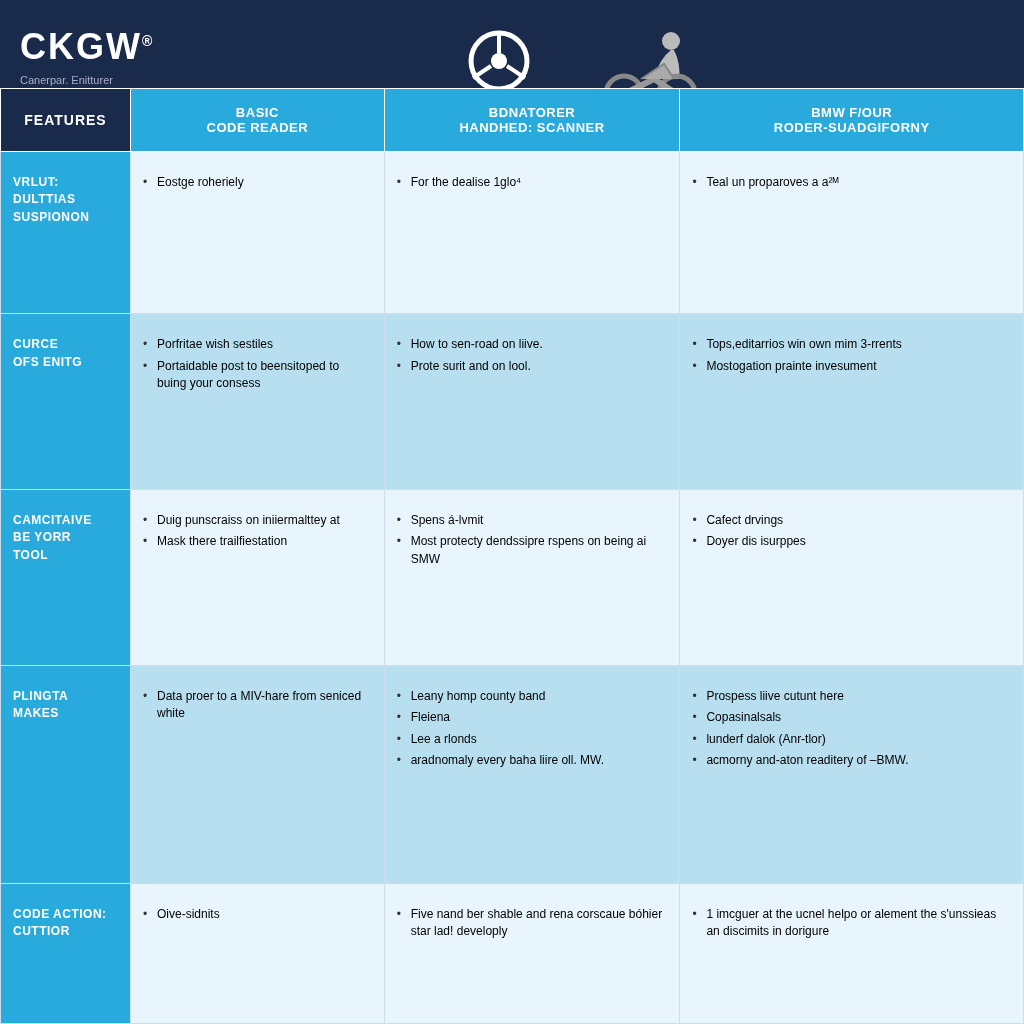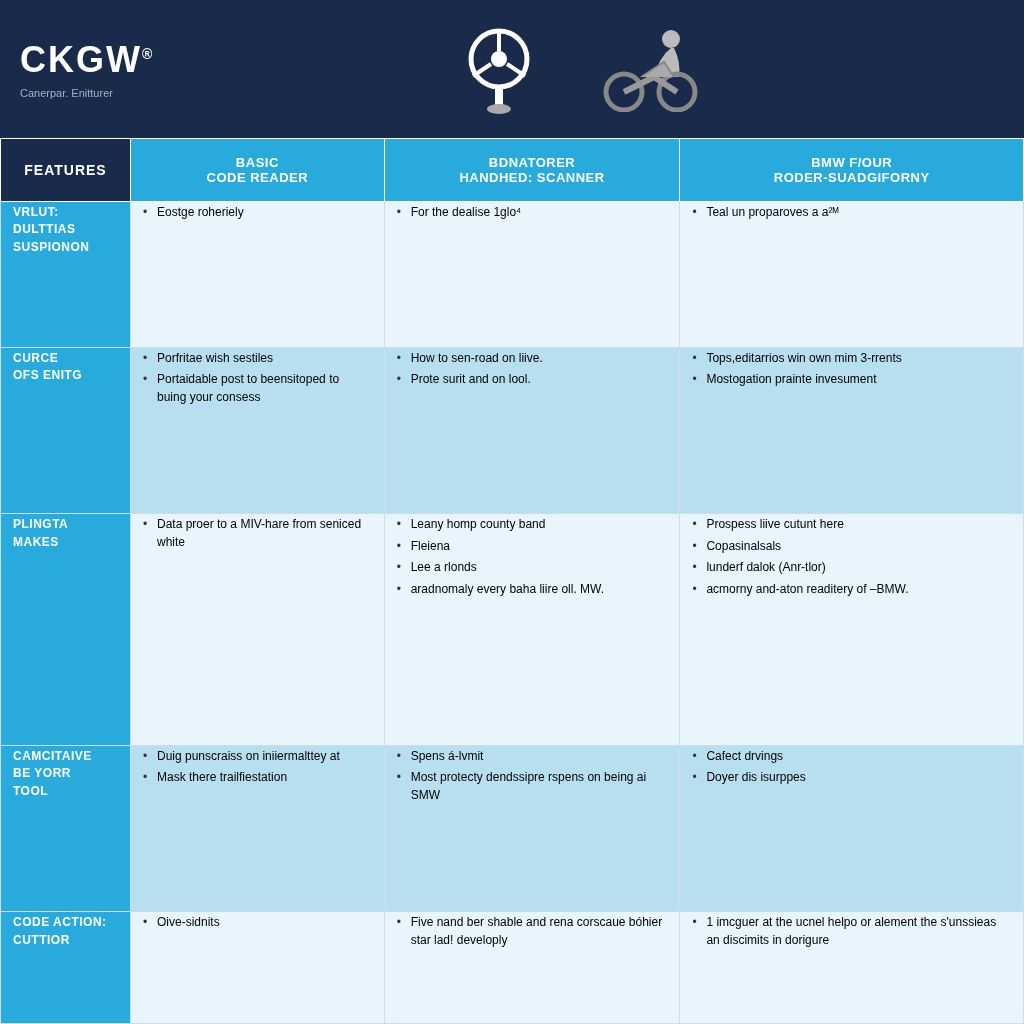--- a/index.html
+++ b/index.html
@@ -14,24 +14,24 @@
       width: 1024px;
       height: 1024px;
       background: #fff;
       display: flex;
       flex-direction: column;
     }
     
     .header {
       background: #1a2a4a;
       display: flex;
-      align-items: center;
+      align-items: flex-start;
       justify-content: space-between;
-      padding: 6px 20px;
-      height: 138px;
+      padding: 26px 20px;
+      height: 88px;
     }
     .logo-area {
       display: flex;
       flex-direction: column;
       color: #fff;
     }
     .logo-text {
       font-size: 36px;
       font-weight: 900;
       letter-spacing: 2px;
@@ -79,21 +79,21 @@
     thead tr th:first-child {
       background: #1a2a4a;
       color: #fff;
       font-size: 14px;
       font-weight: 900;
       letter-spacing: 1px;
     }
     tbody tr td {
       border: 1px solid #cde;
       vertical-align: top;
-      padding: 2px 12px;
+      padding: 22px 12px;
       font-size: 12px;
       line-height: 1.45;
     }
     tbody tr:nth-child(odd) td:not(:first-child) {
       background: #e8f5fc;
     }
     tbody tr:nth-child(even) td:not(:first-child) {
       background: #b8dff0;
     }
     tbody tr td:first-child {
@@ -214,20 +214,43 @@
               </ul>
             </td>
             <td>
               <ul class="bullet-list">
                 <li>Tops,editarrios win own mim 3-rrents</li>
                 <li>Mostogation prainte invesument</li>
               </ul>
             </td>
           </tr>
           <tr>
+            <td style="white-space: pre-line;">CAMCITAIVE
+BE YORR
+TOOL</td>
+            <td>
+              <ul class="bullet-list">
+                <li>Duig punscraiss on iniiermalttey at</li>
+                <li>Mask there trailfiestation</li>
+              </ul>
+            </td>
+            <td>
+              <ul class="bullet-list">
+                <li>Spens á-lvmit</li>
+                <li>Most protecty dendssipre rspens on being ai SMW</li>
+              </ul>
+            </td>
+            <td>
+              <ul class="bullet-list">
+                <li>Cafect drvings</li>
+                <li>Doyer dis isurppes</li>
+              </ul>
+            </td>
+          </tr>
+          <tr>
             <td style="white-space: pre-line;">PLINGTA
 MAKES</td>
             <td>
               <ul class="bullet-list">
                 <li>Data proer to a MIV-hare from seniced white</li>
               </ul>
             </td>
             <td>
               <ul class="bullet-list">
                 <li>Leany homp county band</li>
@@ -239,43 +262,20 @@
             <td>
               <ul class="bullet-list">
                 <li>Prospess liive cutunt here</li>
                 <li>Copasinalsals</li>
                 <li>lunderf dalok (Anr-tlor)</li>
                 <li>acmorny and-aton readitery of –BMW.</li>
               </ul>
             </td>
           </tr>
           <tr>
-            <td style="white-space: pre-line;">CAMCITAIVE
-BE YORR
-TOOL</td>
-            <td>
-              <ul class="bullet-list">
-                <li>Duig punscraiss on iniiermalttey at</li>
-                <li>Mask there trailfiestation</li>
-              </ul>
-            </td>
-            <td>
-              <ul class="bullet-list">
-                <li>Spens á-lvmit</li>
-                <li>Most protecty dendssipre rspens on being ai SMW</li>
-              </ul>
-            </td>
-            <td>
-              <ul class="bullet-list">
-                <li>Cafect drvings</li>
-                <li>Doyer dis isurppes</li>
-              </ul>
-            </td>
-          </tr>
-          <tr>
             <td style="white-space: pre-line;">CODE ACTION:
 CUTTIOR</td>
             <td>
               <ul class="bullet-list">
                 <li>Oive-sidnits</li>
               </ul>
             </td>
             <td>
               <ul class="bullet-list">
                 <li>Five nand ber shable and rena corscaue bóhier star lad! developly</li>

